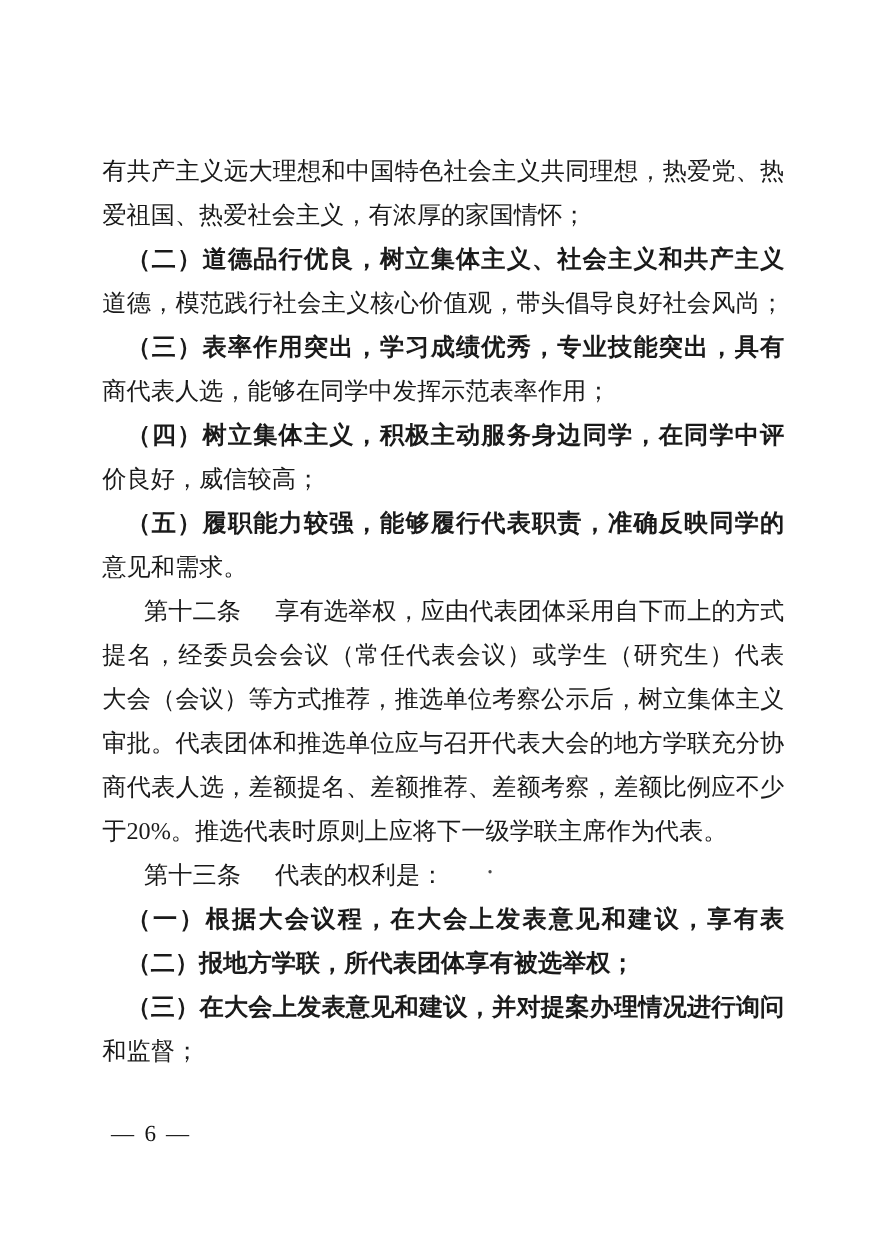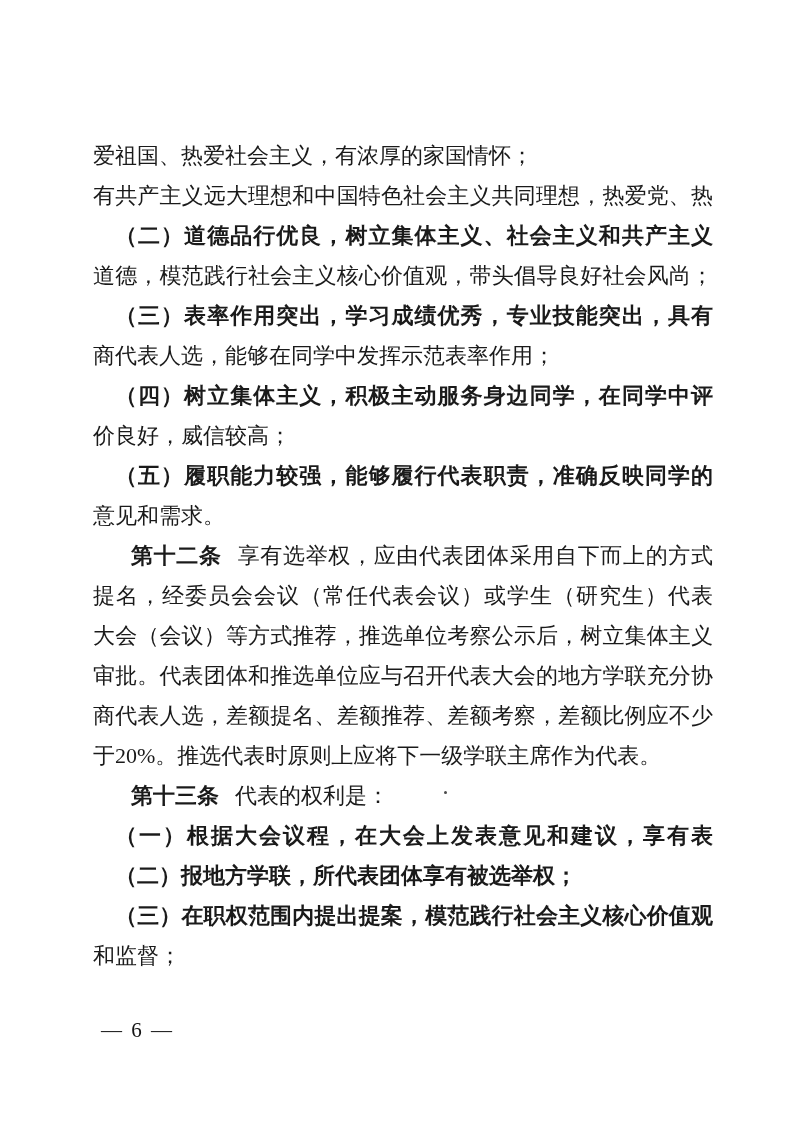--- a/index.html
+++ b/index.html
@@ -33,22 +33,22 @@
   .line.justify {
     white-space: normal;
     text-align: justify;
     text-align-last: justify;
     text-justify: inter-ideograph;
   }
   .indent-item { padding-left: 22px; font-weight: bold; }
   .indent-article { padding-left: 38px; }
   .seg { color: #1a1a1a; }
   .bold-term {
-    font-weight: 700;
-    margin-right: 16px;
+    font-weight: 400;
+    margin-right: 31px;
   }
   .page-footer {
     position: absolute;
     left: 101px;
     top: 1018px;
     font-size: 21px;
     letter-spacing: 2px;
     color: #141414;
   }
   .speck {
@@ -60,40 +60,40 @@
     border-radius: 50%;
     background: #4a4a4a;
   }
 </style>
 </head>
 <body>
 
 <div class="page">
 
   <div class="doc-text" id="doc-lines">
+      <div class="line justify"><span class="seg">有共产主义远大理想和中国特色社会主义共同理想，热爱党、热</span></div>
       <div class="line"><span class="seg">爱祖国、热爱社会主义，有浓厚的家国情怀；</span></div>
-      <div class="line justify"><span class="seg">有共产主义远大理想和中国特色社会主义共同理想，热爱党、热</span></div>
       <div class="line indent-item justify"><span class="seg">（二）道德品行优良，树立集体主义、社会主义和共产主义</span></div>
       <div class="line justify"><span class="seg">道德，模范践行社会主义核心价值观，带头倡导良好社会风尚；</span></div>
       <div class="line indent-item justify"><span class="seg">（三）表率作用突出，学习成绩优秀，专业技能突出，具有</span></div>
       <div class="line"><span class="seg">商代表人选，能够在同学中发挥示范表率作用；</span></div>
       <div class="line indent-item justify"><span class="seg">（四）树立集体主义，积极主动服务身边同学，在同学中评</span></div>
       <div class="line"><span class="seg">价良好，威信较高；</span></div>
       <div class="line indent-item justify"><span class="seg">（五）履职能力较强，能够履行代表职责，准确反映同学的</span></div>
       <div class="line"><span class="seg">意见和需求。</span></div>
       <div class="line indent-article justify"><span class="seg bold-term">第十二条</span><span class="seg">享有选举权，应由代表团体采用自下而上的方式</span></div>
       <div class="line justify"><span class="seg">提名，经委员会会议（常任代表会议）或学生（研究生）代表</span></div>
       <div class="line justify"><span class="seg">大会（会议）等方式推荐，推选单位考察公示后，树立集体主义</span></div>
       <div class="line justify"><span class="seg">审批。代表团体和推选单位应与召开代表大会的地方学联充分协</span></div>
       <div class="line justify"><span class="seg">商代表人选，差额提名、差额推荐、差额考察，差额比例应不少</span></div>
       <div class="line"><span class="seg">于20%。推选代表时原则上应将下一级学联主席作为代表。</span></div>
       <div class="line indent-article"><span class="seg bold-term">第十三条</span><span class="seg">代表的权利是：</span></div>
       <div class="line indent-item justify"><span class="seg">（一）根据大会议程，在大会上发表意见和建议，享有表</span></div>
       <div class="line indent-item"><span class="seg">（二）报地方学联，所代表团体享有被选举权；</span></div>
-      <div class="line indent-item justify"><span class="seg">（三）在职权范围内提出提案，模范践行社会主义核心价值观</span></div>
+      <div class="line indent-item justify"><span class="seg">（三）在大会上发表意见和建议，并对提案办理情况进行询问</span></div>
       <div class="line"><span class="seg">和监督；</span></div>
     </div>
 
   <div class="speck"></div>
 
   <div class="page-footer">— 6 —</div>
 
 </div>
 
 </body></html>

